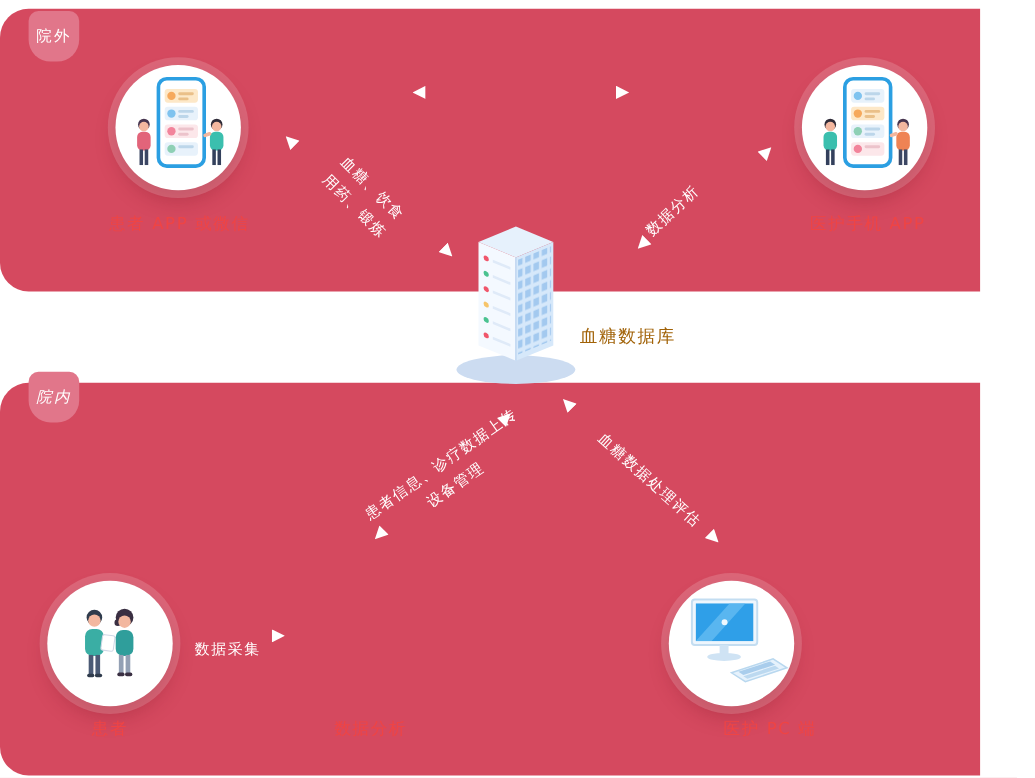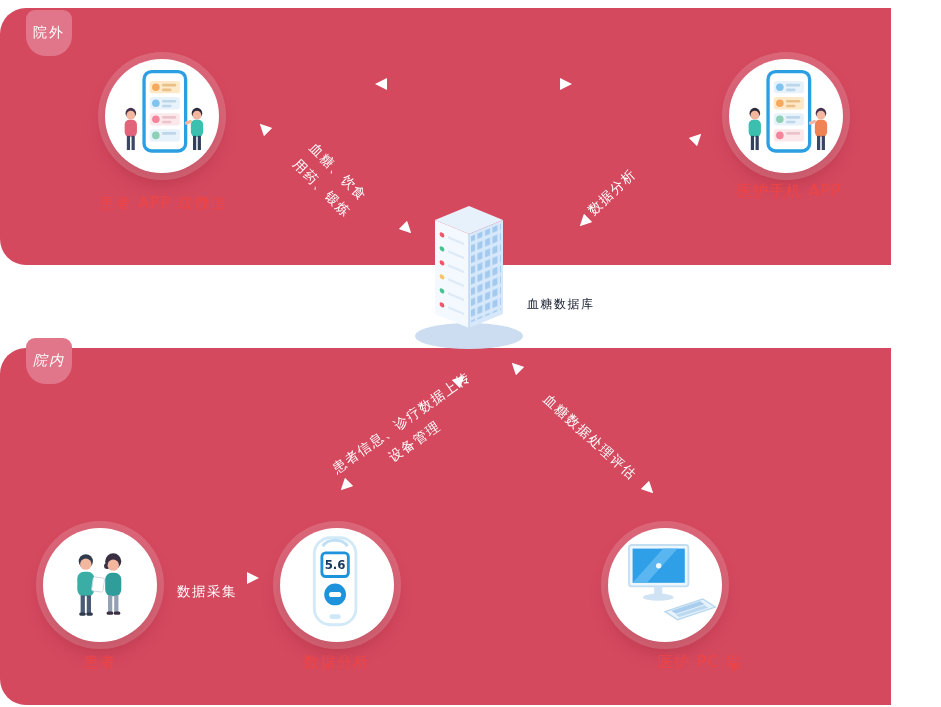--- a/index.html
+++ b/index.html
@@ -21,21 +21,21 @@
                  display:flex; align-items:center; justify-content:center;
                  box-shadow:0 0 0 7px rgba(255,255,255,.16), 0 10px 18px rgba(120,18,32,.28);
                  z-index:2; }
 
   .node-label { position:absolute; color:#ef4444; font-size:15px; letter-spacing:1.5px;
                 white-space:nowrap; transform:translateX(-50%); z-index:2; }
 
   .edge-label { position:absolute; color:#fff; font-size:13.5px; letter-spacing:1.5px;
                 white-space:nowrap; text-align:center; line-height:1.7; z-index:2; }
 
-  .db-label { position:absolute; color:#0f172a; font-size:12px; letter-spacing:1.5px;
+  .db-label { position:absolute; color:#a16207; font-size:16px; letter-spacing:1.5px;
               white-space:nowrap; z-index:4; }
 
   .tri { position:absolute; width:12px; height:12px; background:#fff;
          clip-path:polygon(0 0,100% 50%,0 100%); z-index:2; }
 
   .server { position:absolute; left:405px; top:200px; width:130px; height:155px; z-index:3; }
 
   svg text { font-family:"DejaVu Sans","Liberation Sans",sans-serif; }
 </style>
 </head>
@@ -110,21 +110,21 @@
       <rect x="17.8" y="76" width="3.4" height="15" fill="#33405c"></rect>
       <rect x="22.8" y="76" width="3.4" height="15" fill="#33405c"></rect>
       <circle cx="92" cy="52" r="5.6" fill="#46344e"></circle>
       <circle cx="92" cy="54" r="4.6" fill="#f3b79f"></circle>
       <rect x="85.5" y="59" width="13" height="18" rx="5" fill="#ef8354"></rect>
       <rect x="87.8" y="76" width="3.4" height="15" fill="#3b4663"></rect>
       <rect x="92.8" y="76" width="3.4" height="15" fill="#3b4663"></rect>
       <rect x="79" y="60" width="8" height="3.4" rx="1.7" fill="#f3b79f" transform="rotate(-20 83 61.7)"></rect>
     </svg>
   </div>
-  <div class="node-label" style="left:789px;top:182px;">医护手机 APP</div>
+  <div class="node-label" style="left:789px;top:194px;">医护手机 APP</div>
 
   <div class="server">
     <svg viewBox="0 0 130 155" width="130" height="155">
       <defs>
         <pattern id="winpat" width="7.5" height="10.75" patternUnits="userSpaceOnUse">
           <rect x="1" y="1.5" width="5" height="7" fill="#a3c9ef"></rect>
         </pattern>
       </defs>
       <ellipse cx="64" cy="136" rx="54" ry="13" fill="#ccdcf1"></ellipse>
       <polygon points="64,6 98,20 64,34 30,20" fill="#e6f1fc"></polygon>
@@ -167,31 +167,20 @@
       <circle cx="69" cy="34" r="6" fill="#f3b79f"></circle>
       <rect x="60.5" y="42" width="17" height="25" rx="7" fill="#2f9e9b"></rect>
       <rect x="63.5" y="66" width="4.5" height="19" fill="#93a0b4"></rect>
       <rect x="70" y="66" width="4.5" height="19" fill="#93a0b4"></rect>
       <rect x="62" y="83" width="7" height="3.5" rx="1.7" fill="#3a2f42"></rect>
       <rect x="69.5" y="83" width="7" height="3.5" rx="1.7" fill="#3a2f42"></rect>
     </svg>
   </div>
   <div class="node-label" style="left:100px;top:653px;font-family:Liberation Serif, serif;">患者</div>
 
-  <div class="node-circle" style="left:280px;top:528px;">
-    <svg viewBox="0 0 110 110" width="104" height="104">
-      <rect x="31" y="5" width="44" height="92" rx="17" fill="#ffffff" stroke="#d2e9f8" stroke-width="3"></rect>
-      <path d="M40 14 a 14 10 0 0 1 26 0" fill="none" stroke="#bfe0f4" stroke-width="3"></path>
-      <rect x="39" y="21" width="28" height="25" rx="4" fill="#ffffff" stroke="#1e93dc" stroke-width="3"></rect>
-      <text x="53" y="38.5" font-size="12.5" font-weight="bold" fill="#16395f" text-anchor="middle">5.6</text>
-      <circle cx="53" cy="65" r="11.5" fill="#1e93dc"></circle>
-      <rect x="46.5" y="62.3" width="13" height="5.4" rx="2.7" fill="#ffffff"></rect>
-      <rect x="47" y="86" width="12" height="5" rx="2.5" fill="#cfe8f8"></rect>
-    </svg>
-  </div>
   <div class="node-label" style="left:337px;top:653px;">数据分析</div>
 
   <div class="node-circle" style="left:608px;top:528px;">
     <svg viewBox="0 0 120 110" width="108" height="99">
       <rect x="20" y="10" width="66" height="46" rx="3" fill="#eef6fd" stroke="#c3ddf1" stroke-width="2"></rect>
       <rect x="24" y="14" width="58" height="38" fill="#2f9fe8"></rect>
       <polygon points="24,52 58,14 74,14 40,52" fill="#64bbf1" opacity="0.8"></polygon>
       <circle cx="53" cy="33" r="3" fill="#ffffff" opacity="0.9"></circle>
       <rect x="48" y="56" width="9" height="9" fill="#cfe3f4"></rect>
       <ellipse cx="52.5" cy="68" rx="17" ry="4" fill="#cfe3f4"></ellipse>

